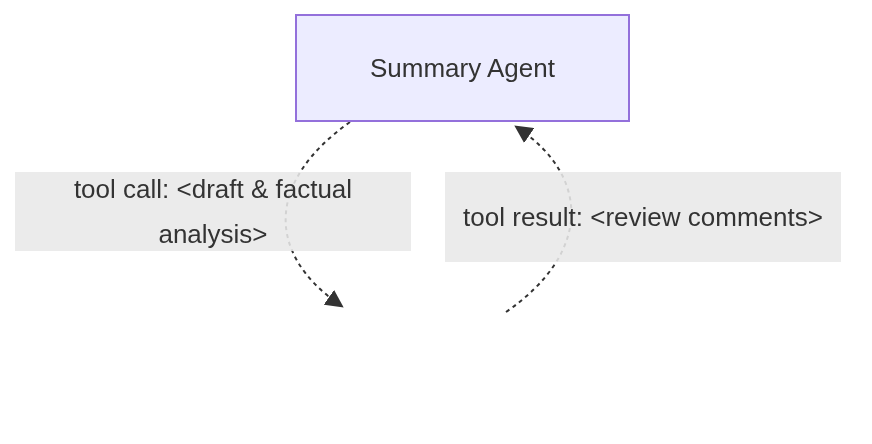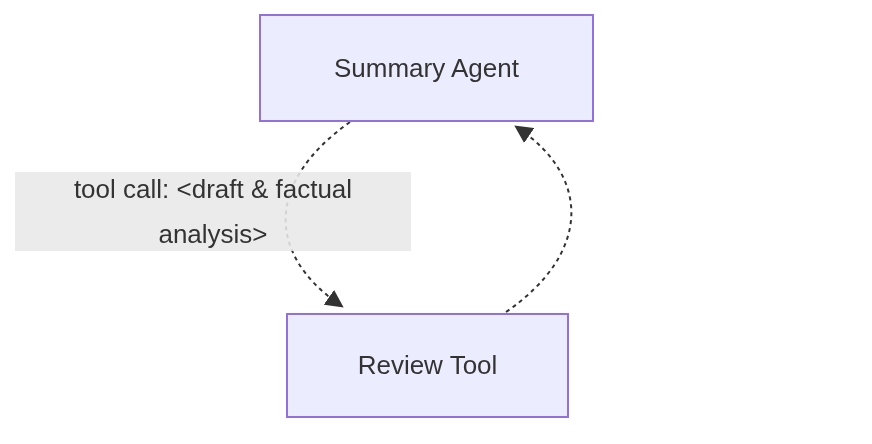--- a/index.html
+++ b/index.html
@@ -39,20 +39,21 @@
     position: absolute;
     z-index: 3;
     background: #ECECFF;
     border: 2px solid #9370DB;
     color: #333333;
     font-size: 26px;
     display: flex;
     align-items: center;
     justify-content: center;
     box-sizing: border-box;
+    margin-left: 36px;
   }
   #node-summary-agent { left: 259px; top: 14px;  width: 335px; height: 108px; }
   #node-review-tool   { left: 286px; top: 313px; width: 283px; height: 105px; }
   #edge-label-call    { left: 15px;  top: 172px; width: 396px; height: 79px; }
   #edge-label-result  { left: 445px; top: 172px; width: 396px; height: 90px; }
 </style>
 </head>
 <body>
 
 <div class="canvas">
@@ -62,18 +63,18 @@
       <marker id="arrowhead" viewBox="0 0 10 10" refX="7.5" refY="5" markerWidth="9" markerHeight="9" orient="auto-start-reverse">
         <path d="M0,0 L10,5 L0,10 z" fill="#333333"></path>
       </marker>
     </defs>
     <path d="M350,122 C268,180 264,252 340,305" fill="none" stroke="#333333" stroke-width="2" stroke-dasharray="4,4" marker-end="url(#arrowhead)"></path>
     <path d="M506,312 C590,254 592,178 518,128" fill="none" stroke="#333333" stroke-width="2" stroke-dasharray="4,4" marker-end="url(#arrowhead)"></path>
   </svg>
 
   <div class="edge-label" id="edge-label-call">tool call: &lt;draft &amp; factual analysis&gt;</div>
 
+  <div class="edge-label" id="edge-label-result">tool result: &lt;review comments&gt;</div>
 
   <div class="node" id="node-summary-agent">Summary Agent</div>
 
-  <div class="node" id="node-review-tool">Review Tool</div>
 
 </div>
 
 </body></html>

